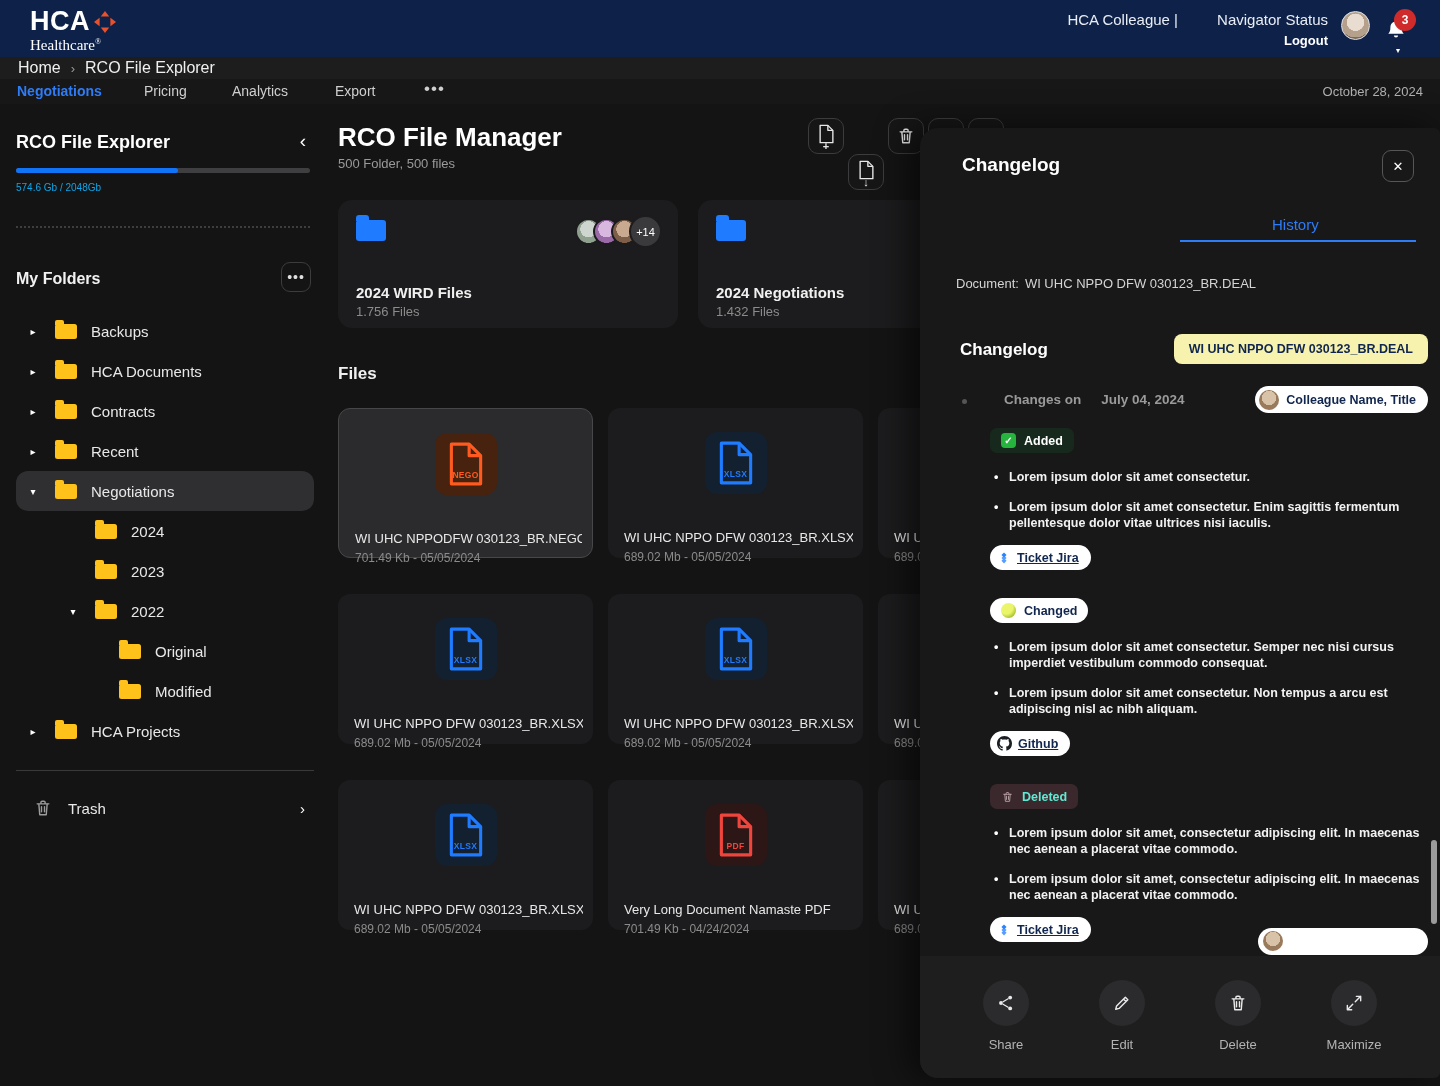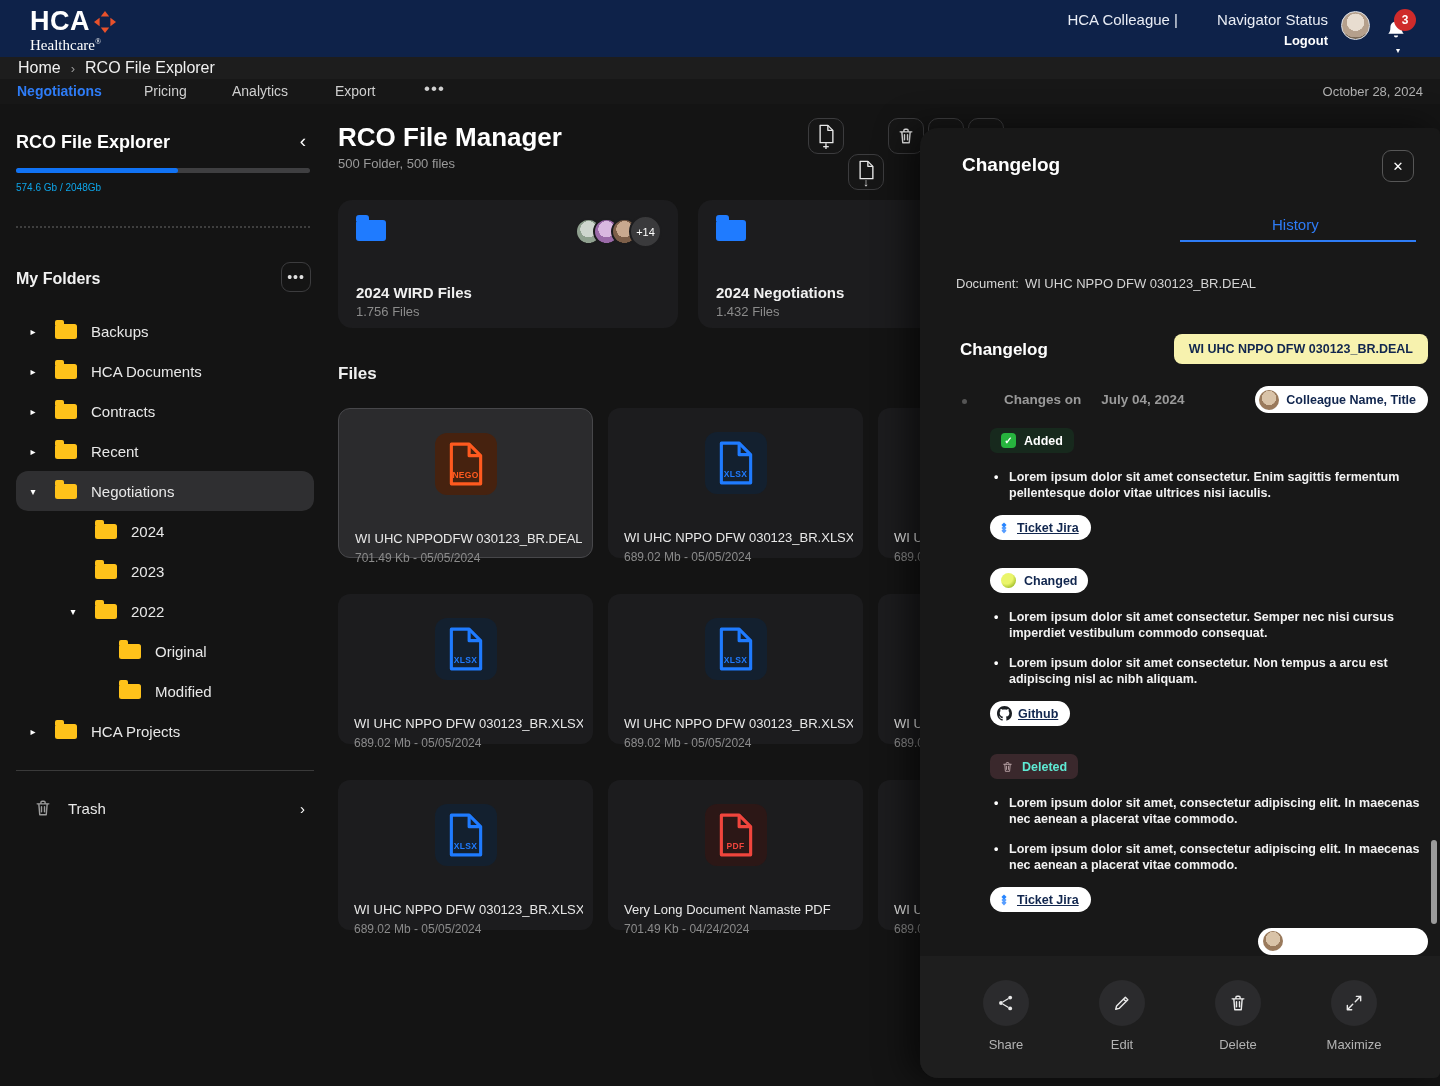--- a/index.html
+++ b/index.html
@@ -367,21 +367,21 @@
 
   <div class="files-h">Files</div>
 
   <div class="dcard sel" style="left:8px; top:304px">
     <div class="tile nego">
       <svg viewBox="0 0 36 44">
           <use href="#i-doc"></use>
         </svg>
         <span class="ext">NEGO</span>
     </div>
-    <div class="dcard-name">WI UHC NPPODFW 030123_BR.DEAL</div>
+    <div class="dcard-name">WI UHC NPPODFW 030123_BR.NEGO</div>
     <div class="dcard-meta">701.49 Kb - 05/05/2024</div>
   </div>
   <div class="dcard" style="left:278px; top:304px">
     <div class="tile xlsx">
       <svg viewBox="0 0 36 44">
           <use href="#i-doc"></use>
         </svg>
         <span class="ext">XLSX</span>
     </div>
     <div class="dcard-name">WI UHC NPPO DFW 030123_BR.XLSX</div>
@@ -480,20 +480,21 @@
     <span class="chip-txt">Colleague Name, Title</span>
   </div>
 
   <div class="p-body">
     
     <div class="g-badge g-added">
       <span class="check-ic">✓</span>
       <span>Added</span>
     </div>
     <ul class="g-list">
+      <li>Lorem ipsum dolor sit amet consectetur.</li>
       <li>Lorem ipsum dolor sit amet consectetur. Enim sagittis fermentum pellentesque dolor vitae ultrices nisi iaculis.</li>
     </ul>
     <div class="link-chip">
       <span class="jira-ic">
           <svg width="14" height="14" viewBox="0 0 24 24">
             <use href="#i-jira"></use>
           </svg>
         </span>
       <span class="chip-txt">Ticket Jira</span>
     </div>

